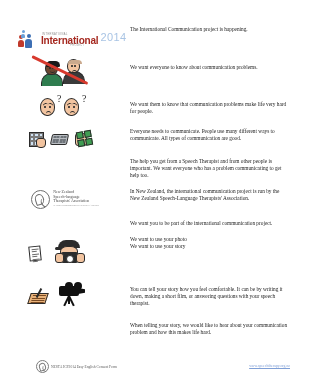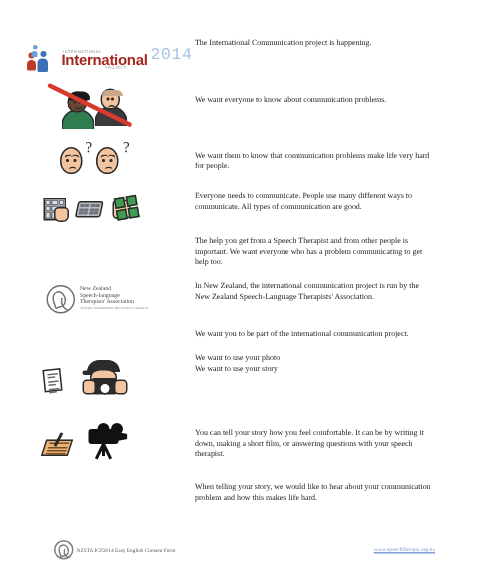--- a/index.html
+++ b/index.html
@@ -84,21 +84,21 @@
   .logo-sub {
     font-family: "Liberation Sans", sans-serif;
     font-size: 2.6px;
     color: #9a9a9a;
     letter-spacing: 0.3px;
     text-align: right;
     margin-top: -1px;
     margin-right: 14px;
   }
   .logo-year {
-    font-family: Liberation Mono, monospace;
+    font-family: Liberation Sans, sans-serif;
     font-size: 11px;
     color: #a9c4e4;
     letter-spacing: 0.4px;
     margin-left: 2px;
     align-self: center;
     padding-bottom: 1px;
   }
 
   
   .rows {

